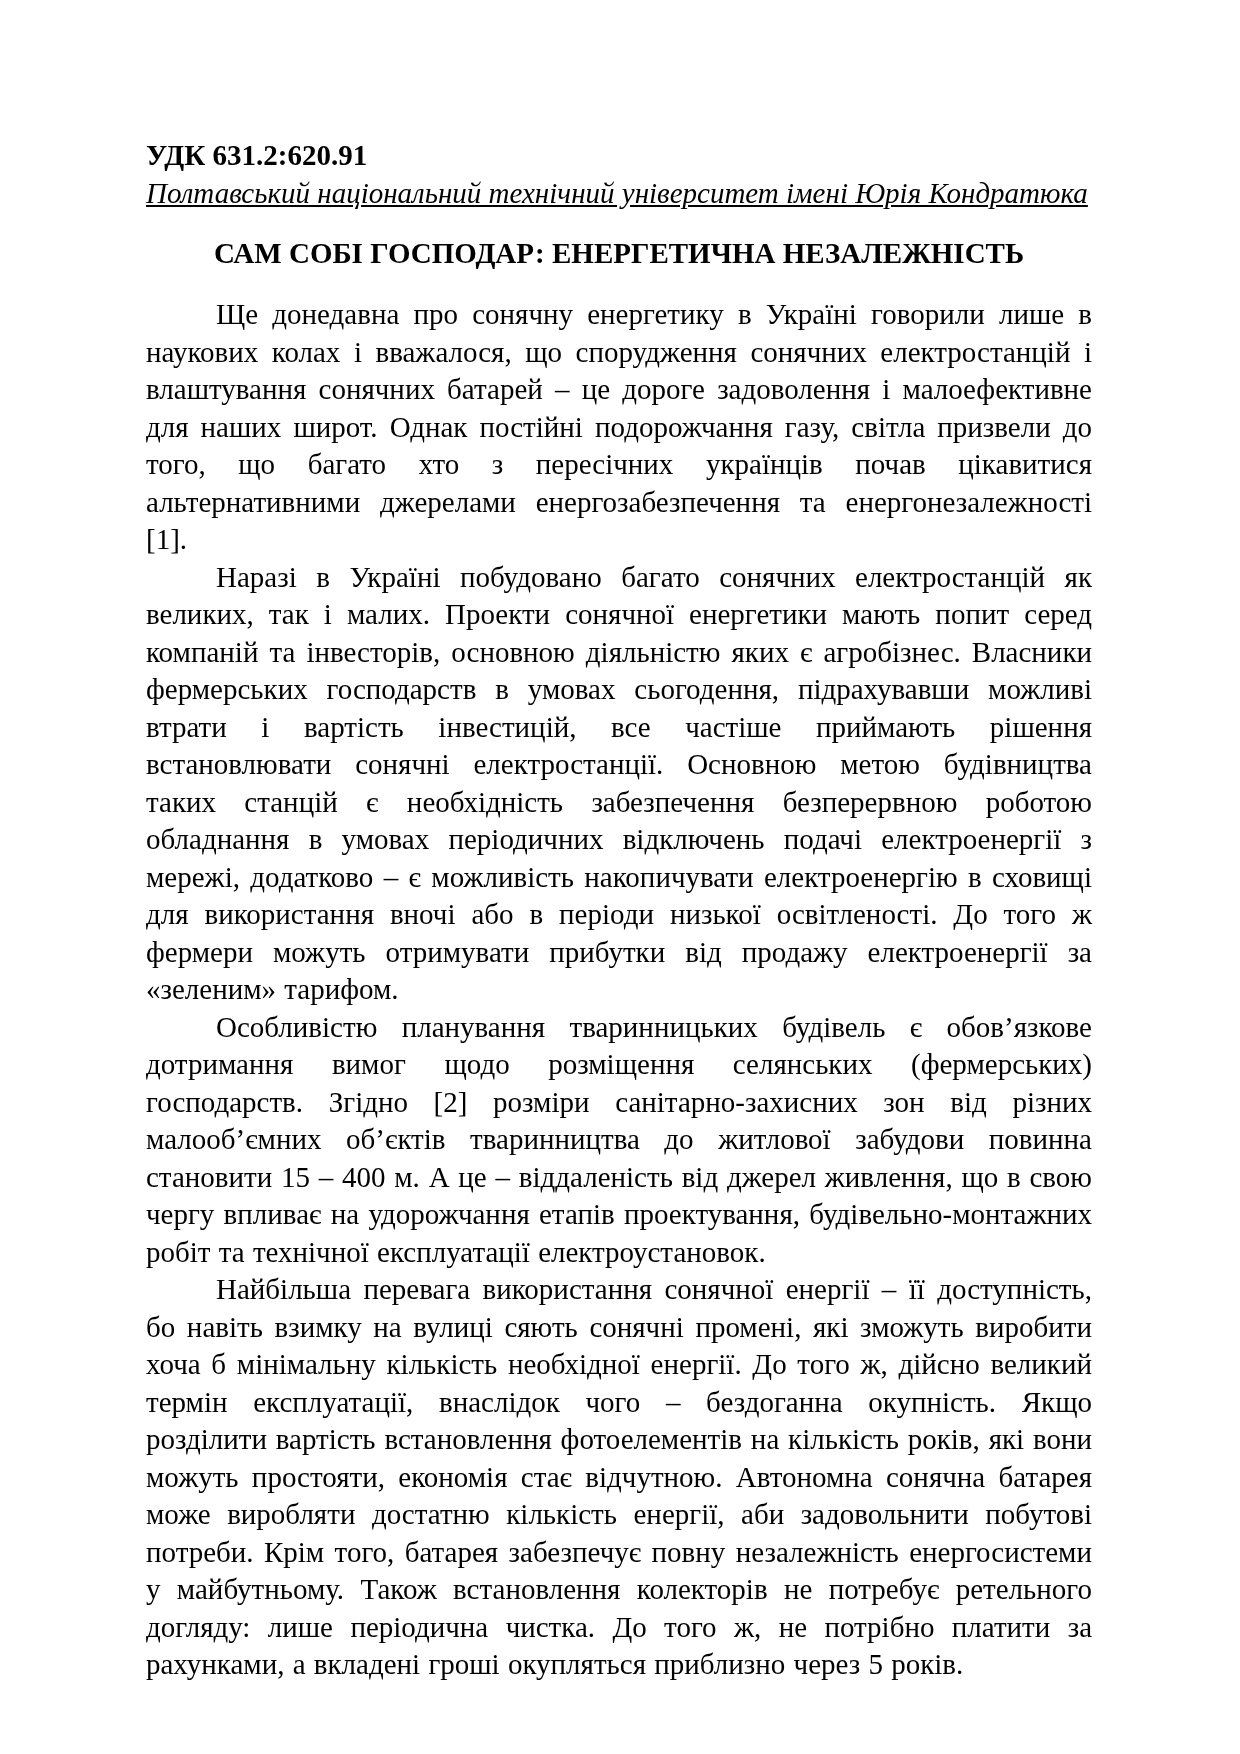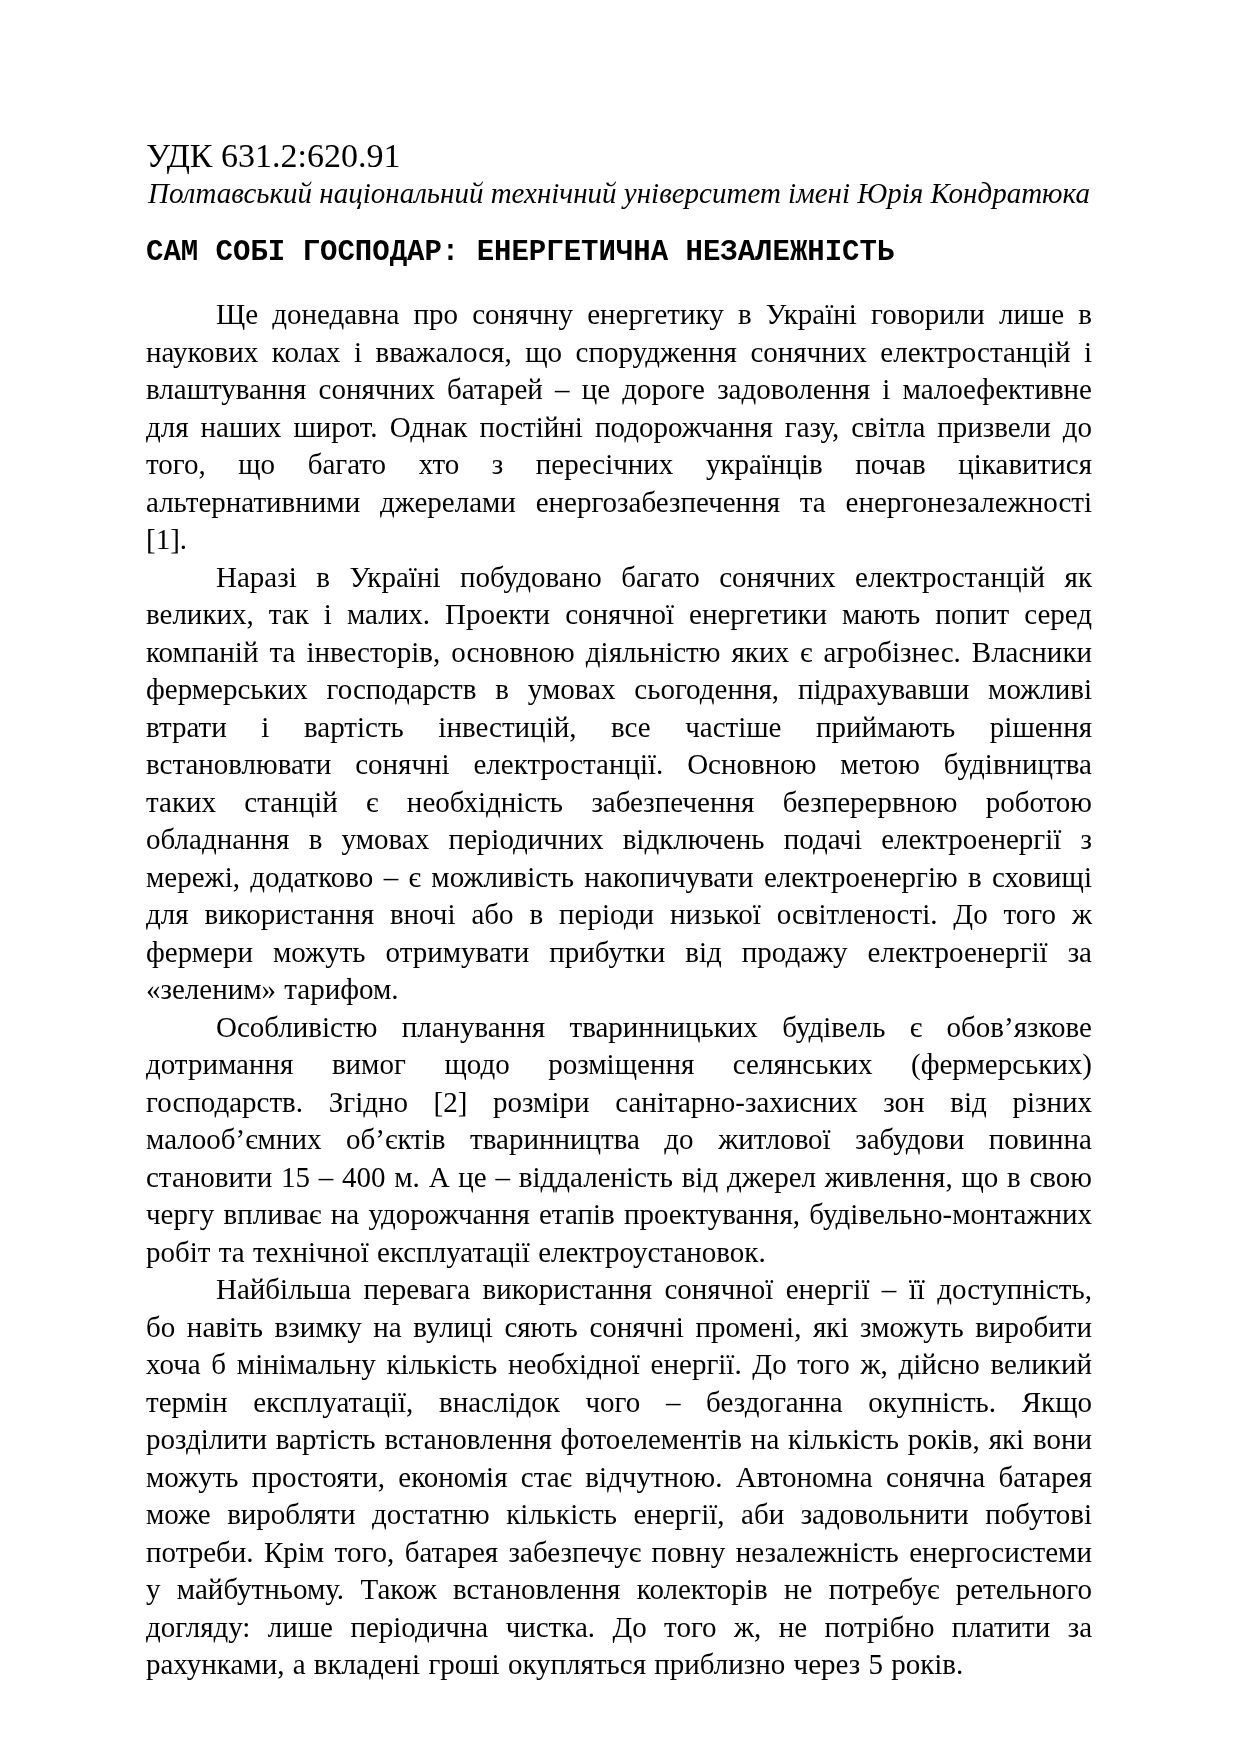--- a/index.html
+++ b/index.html
@@ -12,45 +12,44 @@
     width: 1240px;
     height: 1754px;
     background: #ffffff;
     color: #000000;
     font-family: "Liberation Serif", "DejaVu Serif", serif;
     box-sizing: border-box;
     padding: 137px 148px 40px 146px;
     overflow: hidden;
   }
   .udc {
-    font-weight: normal;
-    font-size: 34px;
+    font-weight: bold;
+    font-size: 29px;
     line-height: 37.5px;
     text-align: left;
   }
   .byline {
     font-style: italic;
     font-size: 29px;
     line-height: 37.5px;
     text-align: right;
     margin-top: 6px;
   }
   .affiliation {
     font-style: italic;
     font-size: 29px;
     line-height: 37.5px;
-    text-align: center;
+    text-decoration: underline;
   }
   .title {
     font-weight: bold;
     font-size: 29px;
     line-height: 38px;
-    text-align: left;
+    text-align: center;
     margin: 22px 0 0 0;
-    font-family: Liberation Mono, monospace;
   }
   .title-line {
     display: block;
   }
   .article-body {
     margin-top: 24px;
   }
   .para {
     margin: 0;
     font-size: 29px;

